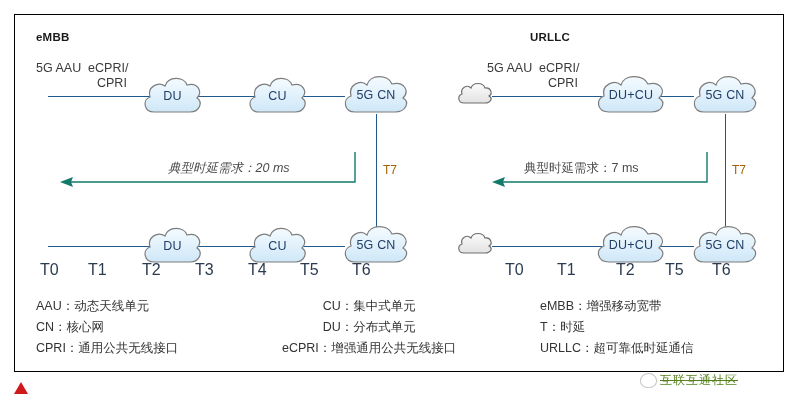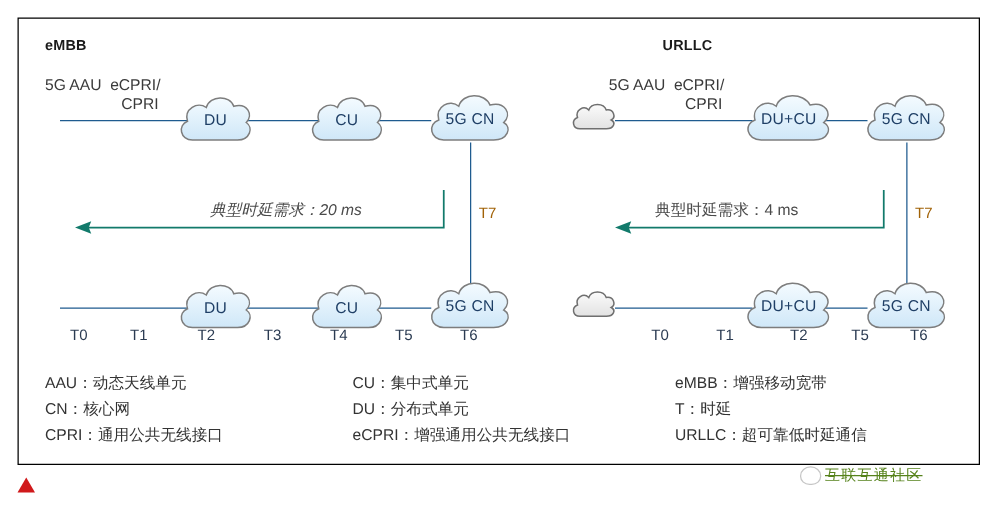--- a/index.html
+++ b/index.html
@@ -17,21 +17,21 @@
   .hline{position:absolute;height:0;border-top:1.6px solid #1f5b8f;}
   .vline{position:absolute;width:0;border-left:1.6px solid #1f5b8f;}
 
   .cloud{position:absolute;}
   .cloud svg{display:block;overflow:visible;}
   .cloud-text{position:absolute;left:0;top:0;width:100%;height:100%;
               display:flex;align-items:center;justify-content:center;
               font-size:12.5px;color:#1f3f66;letter-spacing:.2px;
               transform:translateY(2px);}
 
-  .tlabel{position:absolute;font-size:12px;color:#2b3b52;text-align:right;width:30px;}
+  .tlabel{position:absolute;font-size:16px;color:#2b3b52;text-align:left;width:30px;}
   .t7label{position:absolute;font-size:12px;color:#a16207;}
 
   .latency-text{position:absolute;font-size:12.5px;color:#4a4a4a;white-space:nowrap;}
 
   .arrow-box{position:absolute;}
   .arrow-box svg{display:block;overflow:visible;}
 
   .legend{position:absolute;font-size:12.5px;color:#333;line-height:21px;white-space:nowrap;}
 
   .caption{position:absolute;left:14px;top:382px;font-size:13px;color:#1a1a1a;
@@ -161,21 +161,21 @@
 <div class="cloud" style="left:689px;top:70px;width:72px;height:46px;">
   <svg width="72" height="46" viewBox="0 0 72 46">
     <path d="M15 42 C4 42 2 29 11 26 C8 15 20 9 27 15 C30 4 48 4 52 14 C64 11 70 21 63 28 C70 32 66 42 55 42 Z" fill="url(#cg1)" stroke="#7d7d7d" stroke-width="1.2"></path>
   </svg>
   <div class="cloud-text">5G CN</div>
 </div>
 
 <div class="vline" style="left:725px;top:114px;height:118px;"></div>
 <div class="t7label" style="left:732px;top:163px;">T7</div>
 
-<div class="latency-text" style="left:524px;top:160px;">典型时延需求：4 ms</div>
+<div class="latency-text" style="left:524px;top:160px;">典型时延需求：7 ms</div>
 
 <div class="arrow-box" style="left:490px;top:150px;width:220px;height:40px;">
   <svg width="220" height="40" viewBox="0 0 220 40">
     <path d="M217 2 L217 32 L12 32" fill="none" stroke="#127a6b" stroke-width="1.4"></path>
     <path d="M2 32 L15 27 L13 32 L15 37 Z" fill="#127a6b"></path>
   </svg>
 </div>
 
 <div class="cloud" style="left:456px;top:230px;width:38px;height:26px;">
   <svg width="38" height="26" viewBox="0 0 38 26">
@@ -205,21 +205,21 @@
 <div class="tlabel" style="left:616px;top:261px;">T2</div>
 <div class="tlabel" style="left:665px;top:261px;">T5</div>
 <div class="tlabel" style="left:712px;top:261px;">T6</div>
 
 <div class="legend" style="left:36px;top:296px;">
   <div>AAU：动态天线单元</div>
   <div>CN：核心网</div>
   <div>CPRI：通用公共无线接口</div>
 </div>
 
-<div class="legend" style="left:282px;top:296px;">
+<div class="legend" style="left:282px;top:296px;text-align:center;">
   <div>CU：集中式单元</div>
   <div>DU：分布式单元</div>
   <div>eCPRI：增强通用公共无线接口</div>
 </div>
 
 <div class="legend" style="left:540px;top:296px;">
   <div>eMBB：增强移动宽带</div>
   <div>T：时延</div>
   <div>URLLC：超可靠低时延通信</div>
 </div>

